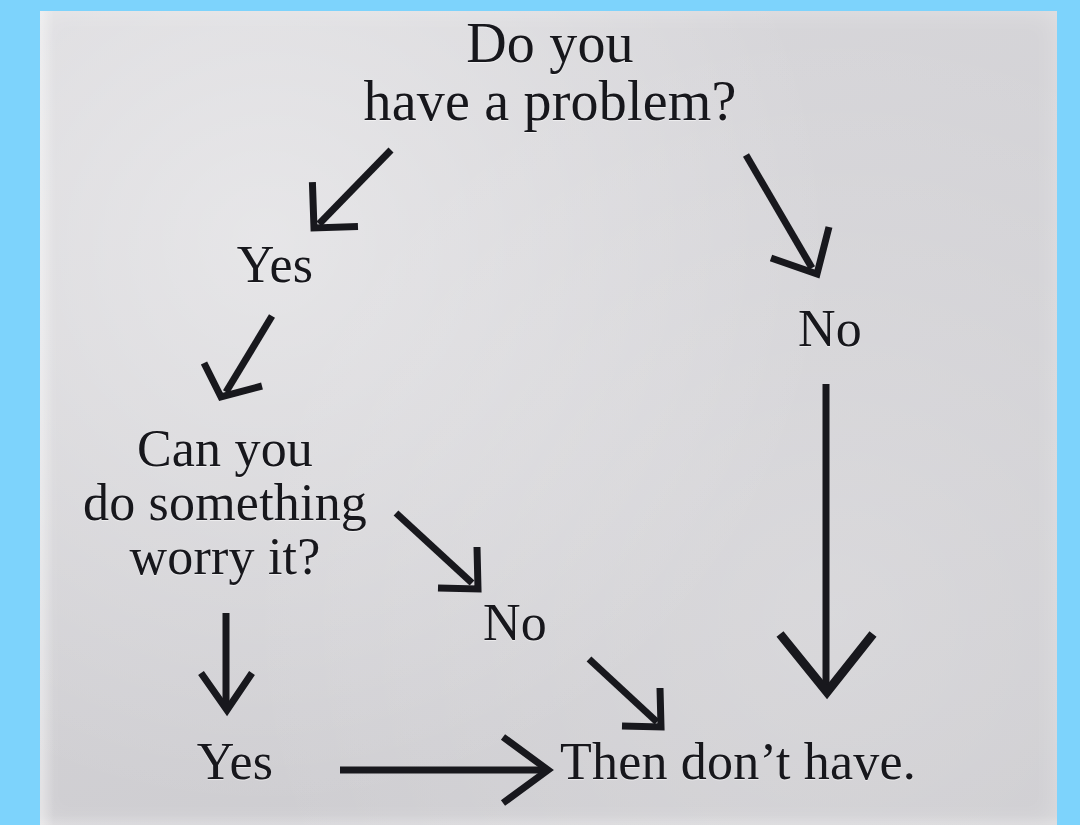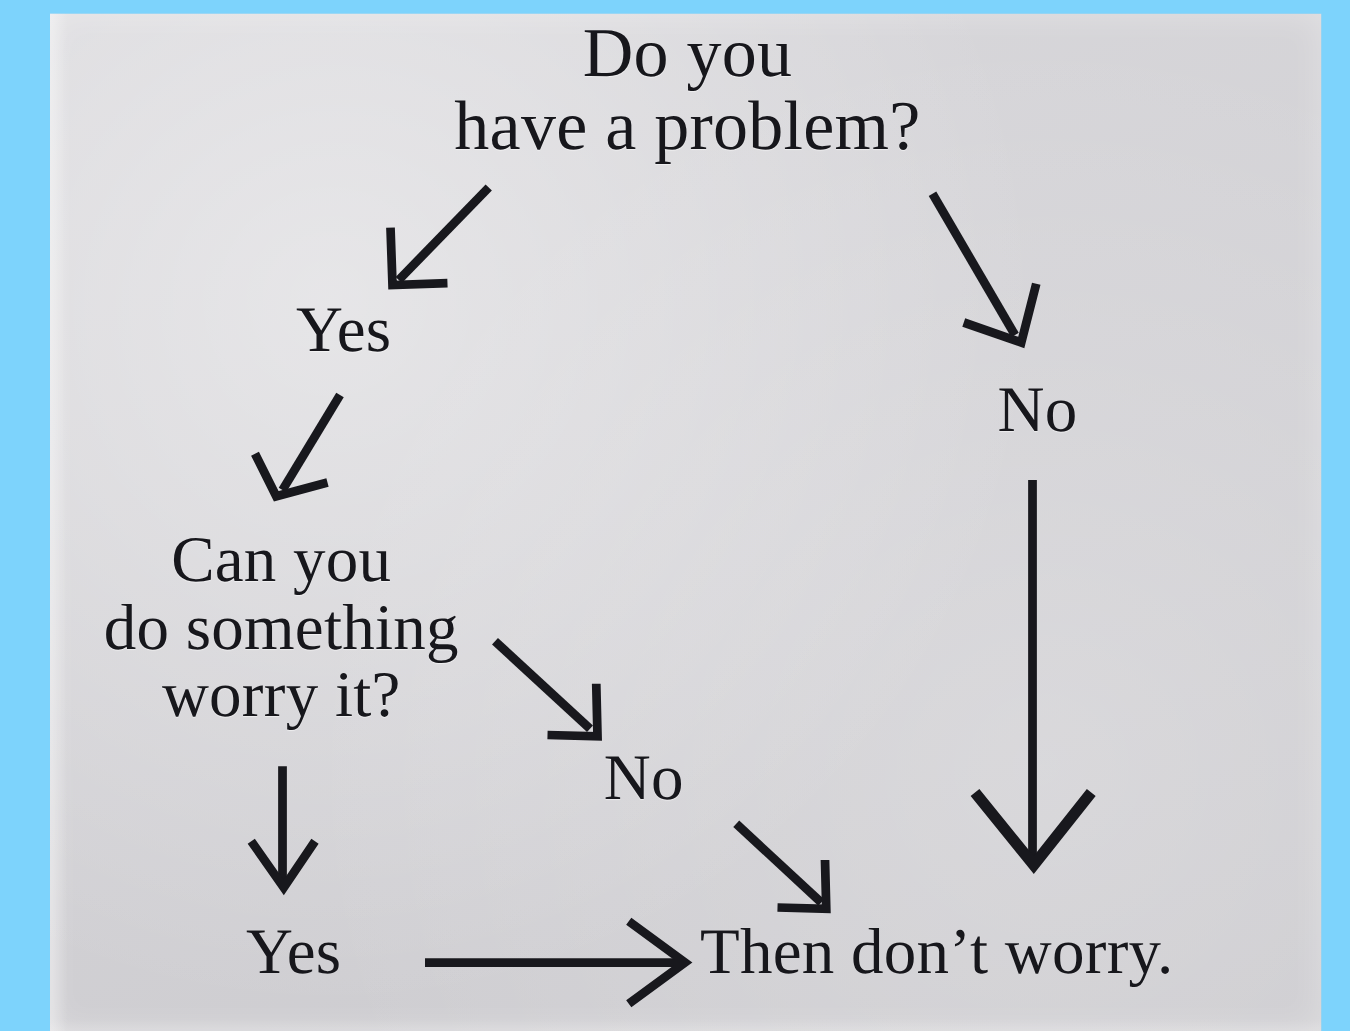--- a/index.html
+++ b/index.html
@@ -124,21 +124,21 @@
   <div class="node" id="n-no-right">No</div>
 
   <div class="node" id="n-action">Can you
 do something
 worry it?</div>
 
   <div class="node" id="n-no-mid">No</div>
 
   <div class="node" id="n-yes-bottom">Yes</div>
 
-  <div class="node" id="n-conclusion">Then don’t worry.</div>
+  <div class="node" id="n-conclusion">Then don’t have.</div>
 
   <svg id="arrows" viewBox="0 0 1080 825">
 
     <g>
       <path class="arrow-path" d="M 391 150 L 319 224" stroke-width="7"></path>
       <path class="arrow-path" d="M 314 182 L 314 228 L 358 228" stroke-width="7" transform="rotate(-2 314 228)"></path>
     </g>
 
     <g>
       <path class="arrow-path" d="M 746 155 L 812 268" stroke-width="7"></path>

